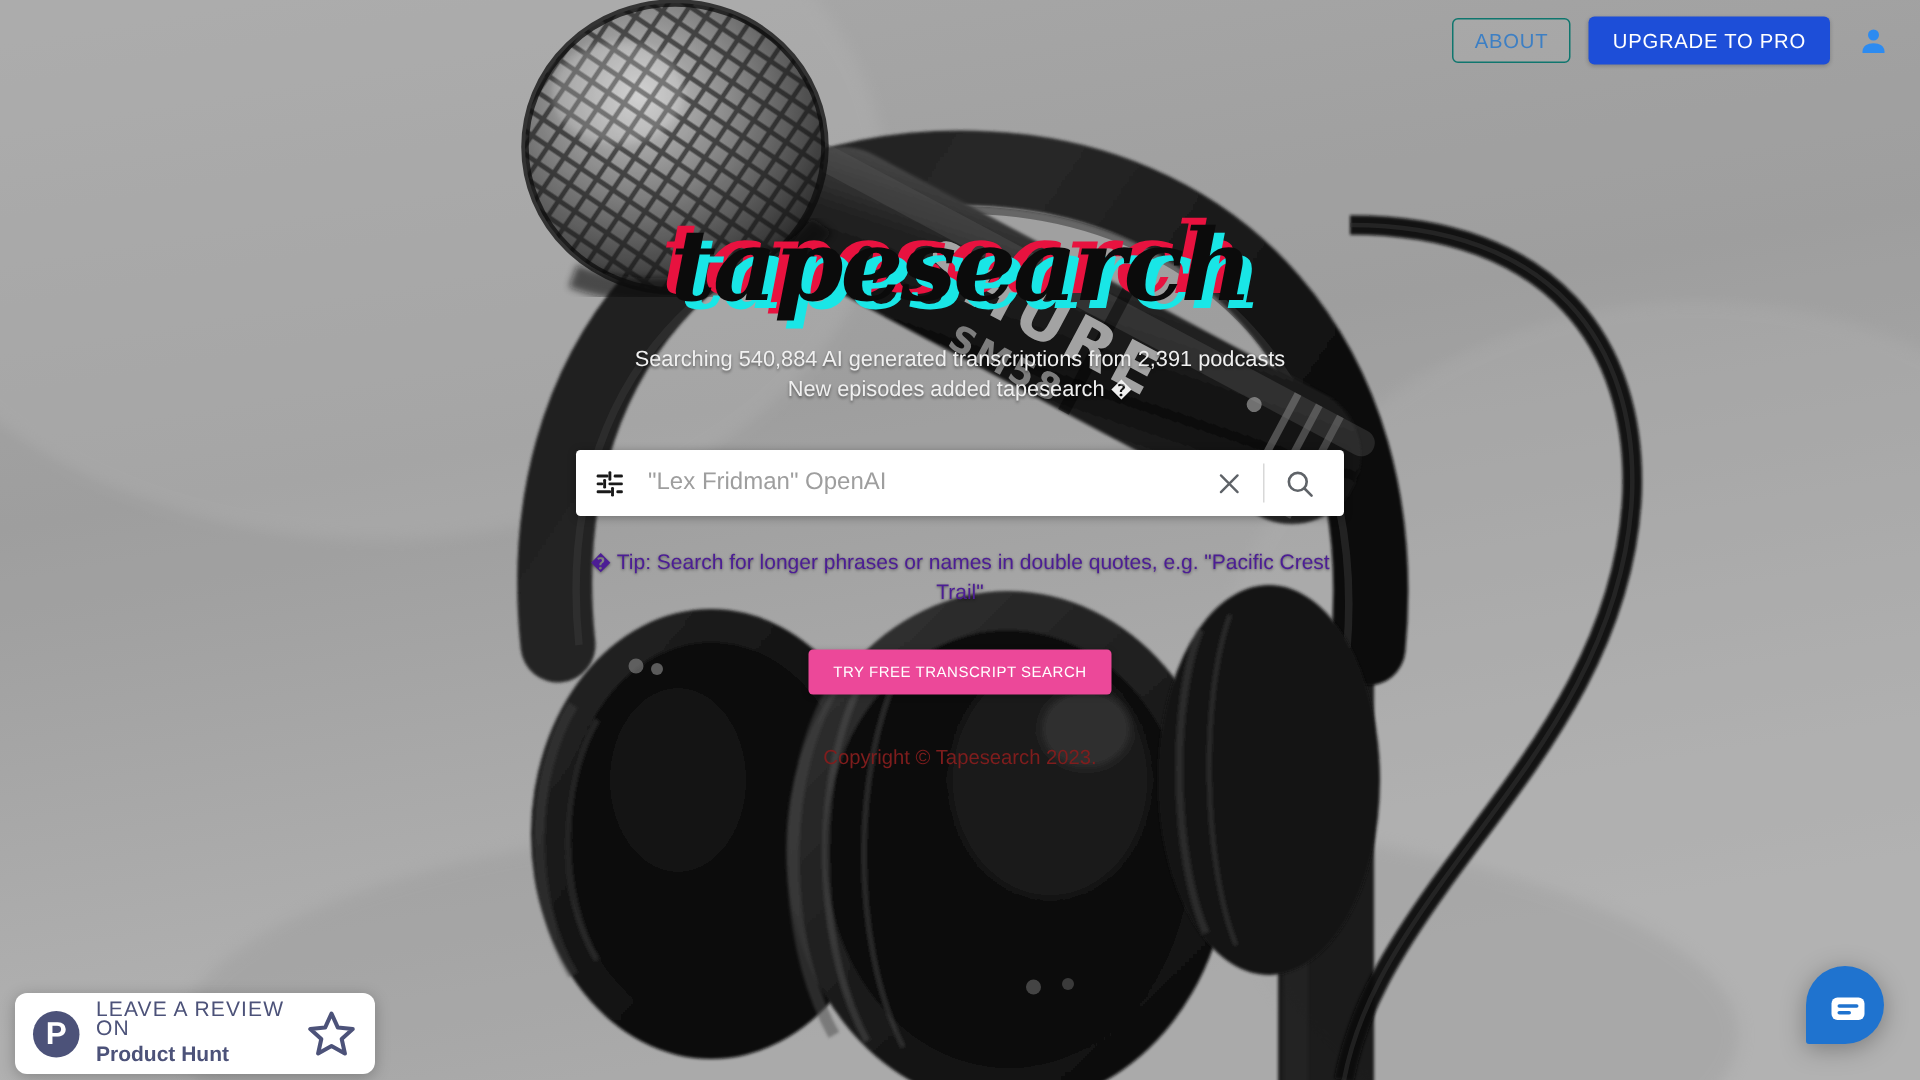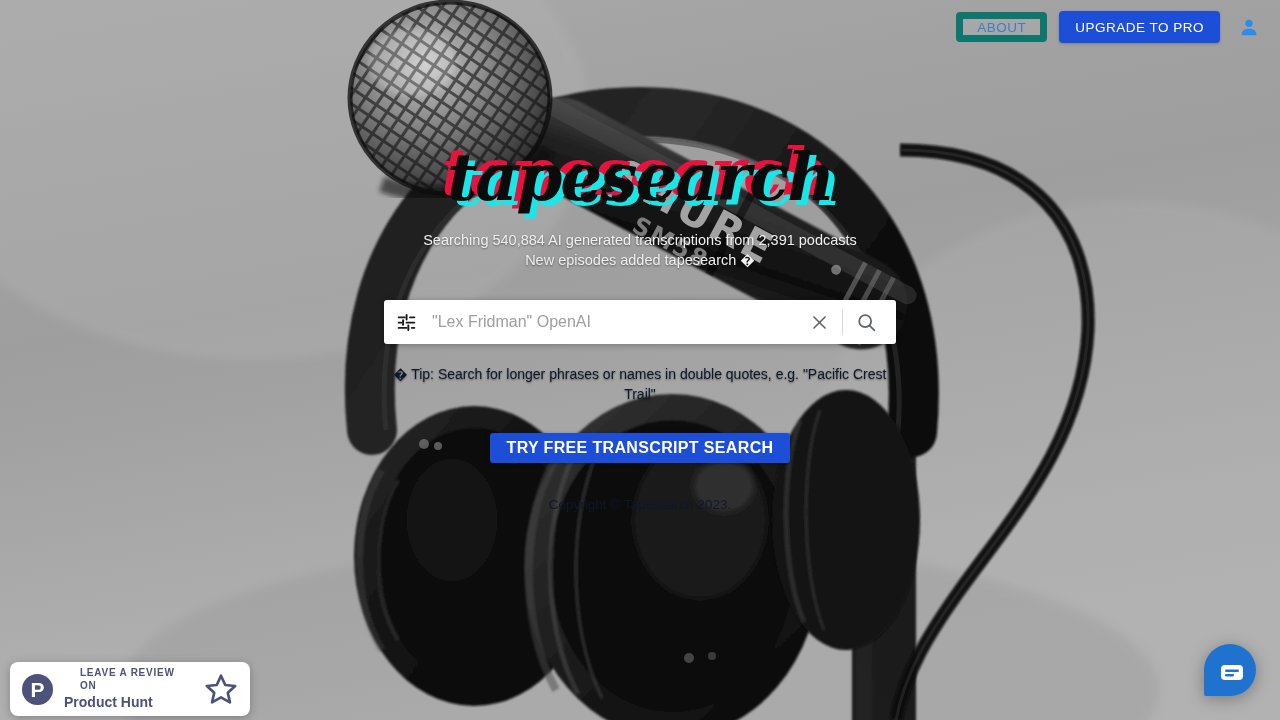--- a/index.html
+++ b/index.html
@@ -40,21 +40,21 @@
     justify-content: flex-end;
     padding-right: 16px;
     gap: 12px;
     z-index: 40;
   }
   #about-btn {
     height: 30px;
     padding: 0 14px;
     display: flex;
     align-items: center;
-    border: 7px solid #0f766e;
+    border: 1px solid #0f766e;
     border-radius: 4px;
     background: rgba(255,255,255,0.06);
     color: #3d7fc4;
     font-size: 13.5px;
     letter-spacing: 0.5px;
     font-weight: 500;
     cursor: pointer;
     white-space: nowrap;
   }
   #upgrade-btn {
@@ -164,49 +164,48 @@
   }
   #icon-divider {
     width: 1px; height: 26px;
     background: #d8d8d8;
     margin: 0 3px;
   }
 
   #tip {
     margin-top: 20px;
     width: 508px;
-    color: #0f172a;
+    color: #4c1d95;
     font-size: 14px;
     line-height: 20px;
     text-align: center;
     text-shadow: 0 1px 2px rgba(0,0,0,0.45);
   }
 
   #cta-btn {
     margin-top: 29px;
     height: 30px;
     padding: 0 17px;
     display: flex;
     align-items: center;
     justify-content: center;
     border: none;
     border-radius: 3px;
-    background: #1d4ed8;
+    background: #ec4899;
     color: #fff;
-    font-size: 16px;
+    font-size: 10px;
     letter-spacing: 0.35px;
     cursor: pointer;
     box-shadow: 0 1px 4px rgba(0,0,0,0.28);
     white-space: nowrap;
-    font-weight: bold;
   }
 
   #copyright {
     margin-top: 34px;
-    color: #0f172a;
+    color: #7f1d1d;
     font-size: 13.5px;
     text-align: center;
   }
 
   
   #ph-badge {
     position: absolute;
     left: 10px;
     bottom: 4px;
     width: 240px;
@@ -226,25 +225,24 @@
     border-radius: 50%;
     background: #4c5279;
     color: #ffffff;
     display: flex; align-items: center; justify-content: center;
     font-size: 21px; font-weight: 700; line-height: 1;
     flex: 0 0 31px;
   }
   #ph-text { flex: 1 1 auto; min-width: 0; }
   #ph-kicker {
     color: #4c5279;
-    font-size: 10px;
-    font-weight: 700;
+    font-size: 14px;
+    font-weight: 400;
     letter-spacing: 0.75px;
     line-height: 13px;
-    margin-left: 16px;
   }
   #ph-title {
     color: #4c5279;
     font-size: 14px;
     font-weight: 700;
     line-height: 20px;
   }
   #ph-star { flex: 0 0 auto; display: flex; align-items: center; }
 
   

